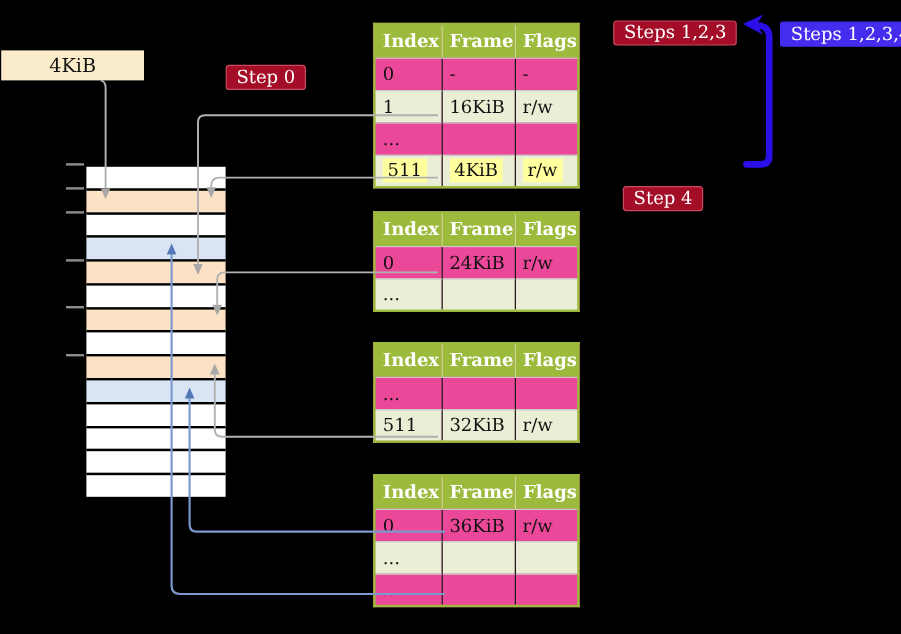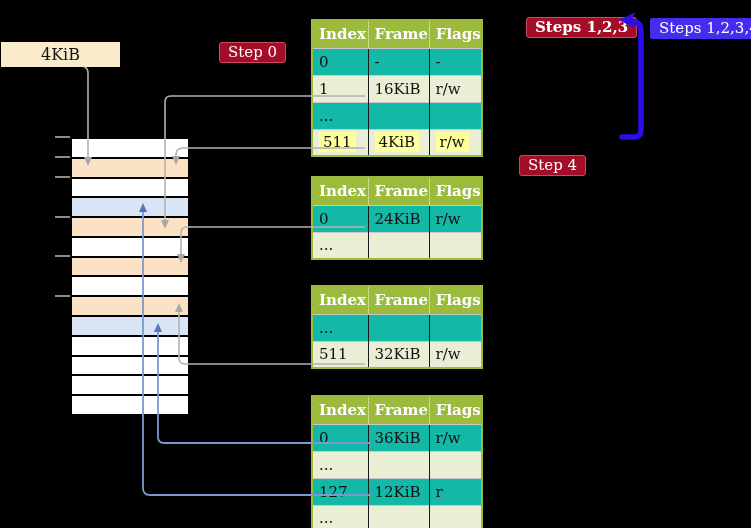--- a/index.html
+++ b/index.html
@@ -23,21 +23,21 @@
   .memstack .cell{flex:1;border-top:2px solid #000;}
   .memstack .cell:first-child{border-top:none;}
   .cell.free{background:#ffffff;}
   .cell.table{background:#fbe2c5;}
   .cell.page{background:#d9e4f4;}
 
   .tick{position:absolute;left:55px;width:15px;height:2px;background:#8c8c8c;}
 
   
   table.ptable{position:absolute;border-collapse:collapse;table-layout:fixed;
-    border:2px solid #9cbb3c;background:#14b8a6;}
+    border:2px solid #9cbb3c;background:#ec4899;}
   .ptable th{background:#9cbb3c;color:#fff;font-weight:bold;font-size:15px;
     text-align:left;padding:0 0 0 6px;height:28px;box-sizing:border-box;
     border-right:1px solid #c9da8b;}
   .ptable th:last-child{border-right:none;text-align:center;}
   .ptable td{font-size:15px;color:#111;padding:0 0 0 6px;height:27px;
     box-sizing:border-box;border-right:1px solid #1a1a1a;border-top:1px solid #c9c9c9;}
   .ptable td:last-child{border-right:none;}
   .ptable tbody tr:nth-child(even) td{background:#e9eed5;}
   .hl{background:#ffff9e;padding:1px 4px;}
 
@@ -50,22 +50,22 @@
   .bigline{stroke:#2b0fe8;stroke-width:5.5;fill:none;stroke-linecap:round;stroke-linejoin:round;}
   .bighead{fill:#2b0fe8;stroke:none;}
 </style>
 </head>
 <body>
 
 <div id="canvas">
 
   <div class="frame-label">4KiB</div>
 
-  <div class="badge crimson" style="left:188px;top:42px;margin-left:31px;">Step 0</div>
-  <div class="badge crimson" style="left:526px;top:17px;font-weight:bold;">Steps 1,2,3</div>
+  <div class="badge crimson" style="left:188px;top:54px;">Step 0</div>
+  <div class="badge crimson" style="left:511px;top:17px;">Steps 1,2,3</div>
   <div class="badge blue" style="left:650px;top:18px;">Steps 1,2,3,4</div>
   <div class="badge crimson" style="left:519px;top:155px;text-align:right;">Step 4</div>
 
   <div class="memstack">
     <div class="cell free"></div>
     <div class="cell table"></div>
     <div class="cell free"></div>
     <div class="cell page"></div>
     <div class="cell table"></div>
     <div class="cell free"></div>
@@ -195,25 +195,20 @@
         <td>0</td>
         <td>36KiB</td>
         <td>r/w</td>
       </tr>
       <tr>
         <td>...</td>
         <td></td>
         <td></td>
       </tr>
       <tr>
-        <td>127</td>
-        <td>12KiB</td>
-        <td>r</td>
-      </tr>
-      <tr>
         <td>...</td>
         <td></td>
         <td></td>
       </tr>
     </tbody>
   </table>
 
   <svg id="overlay" width="751" height="528" viewBox="0 0 751 528">
 
     <g>

